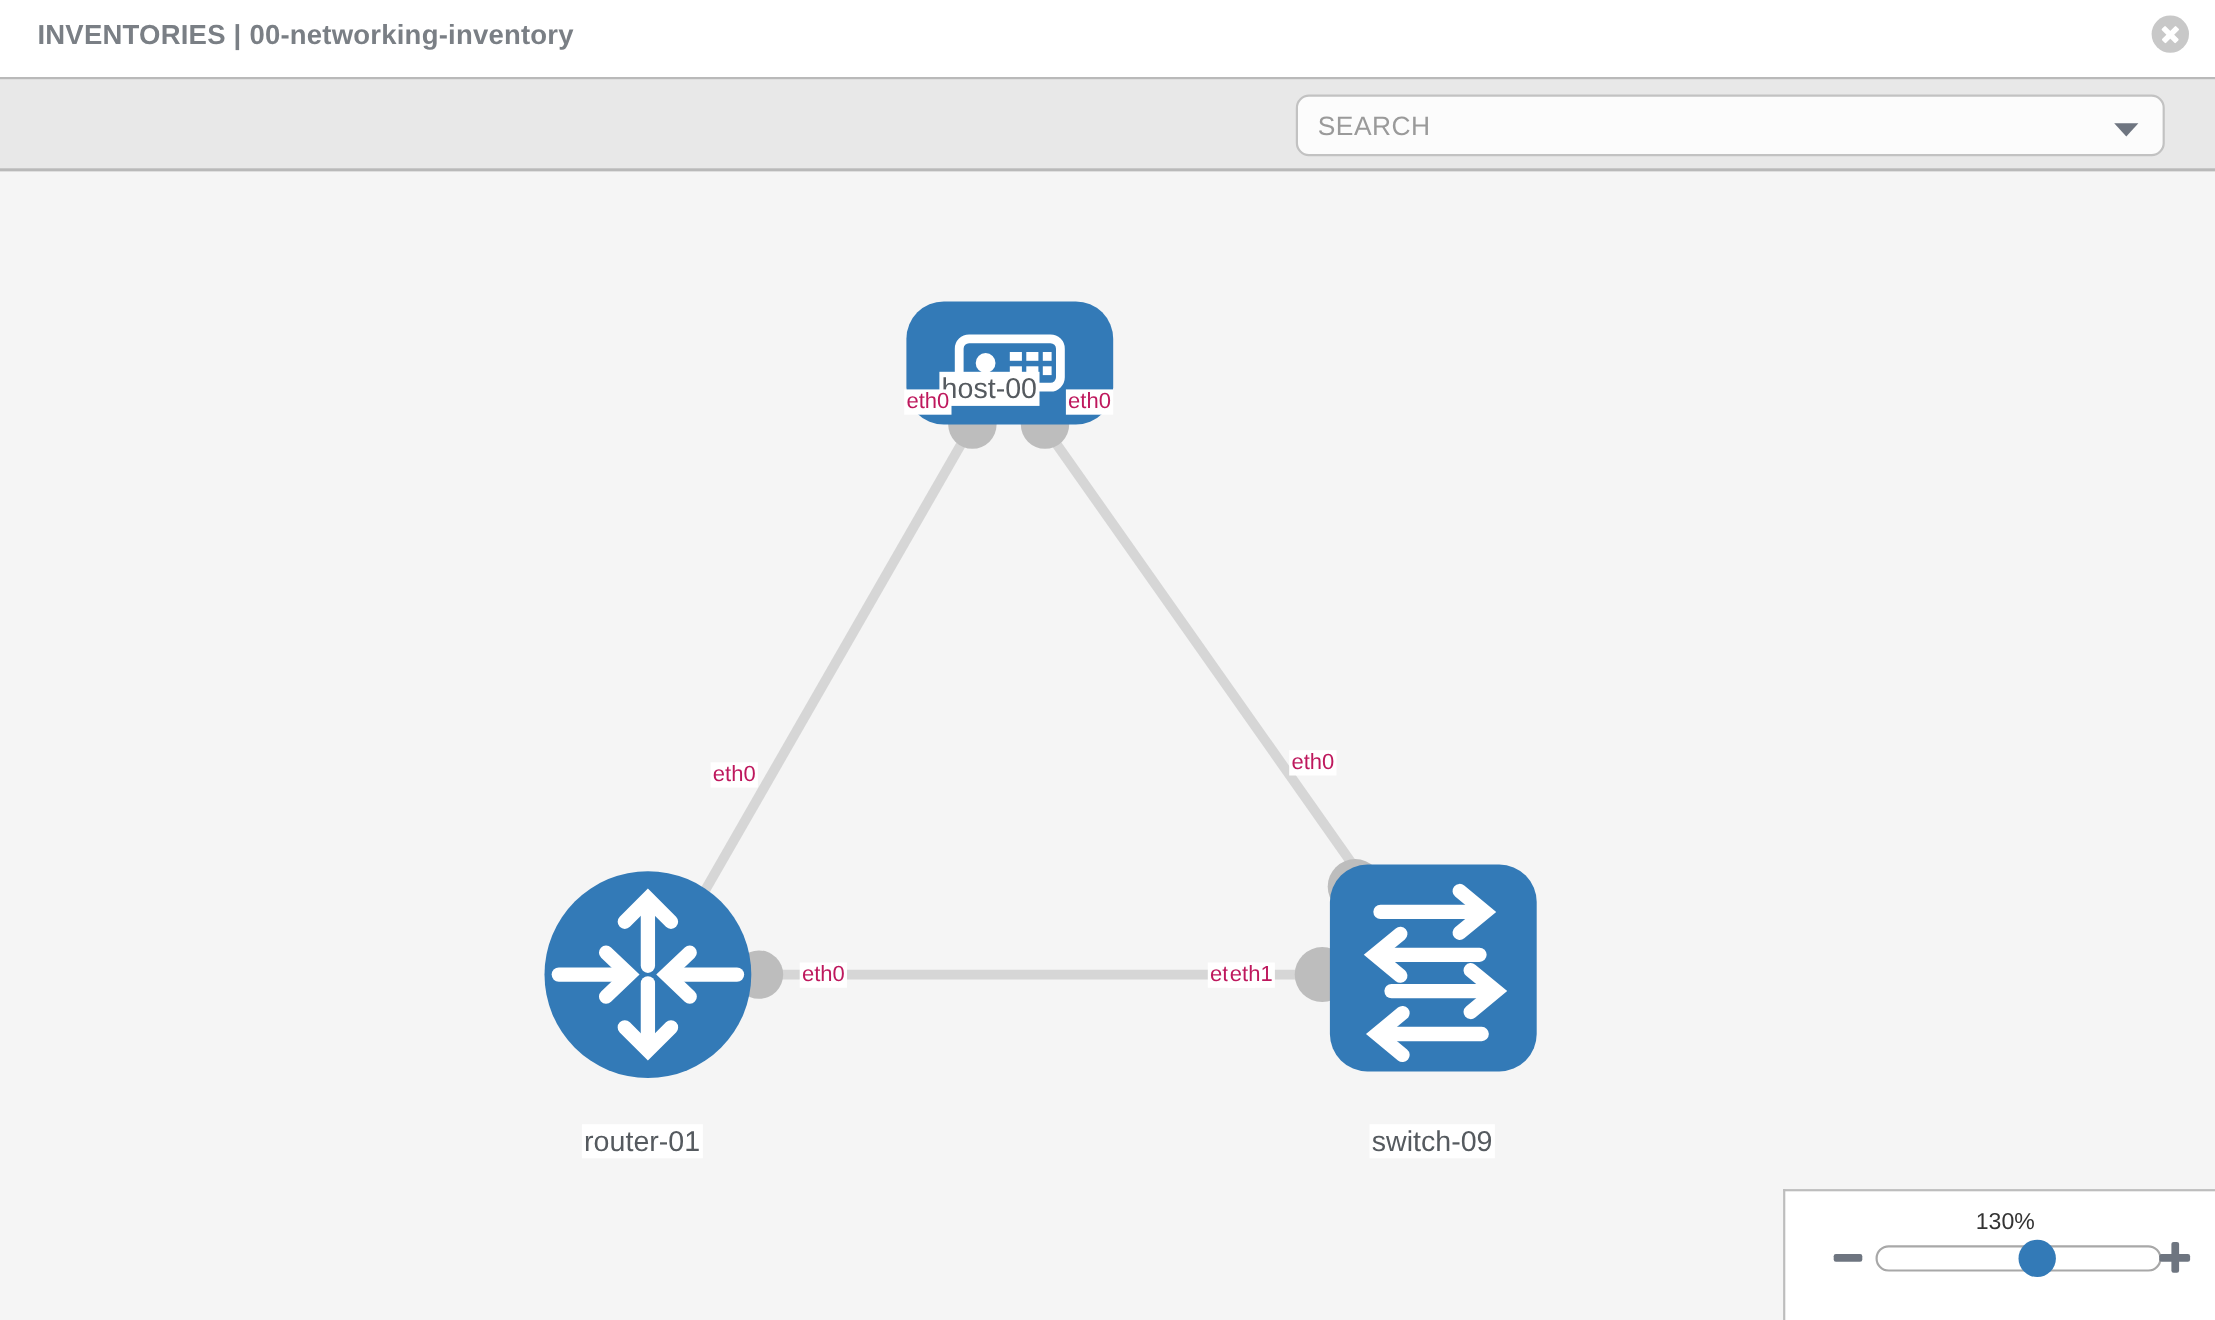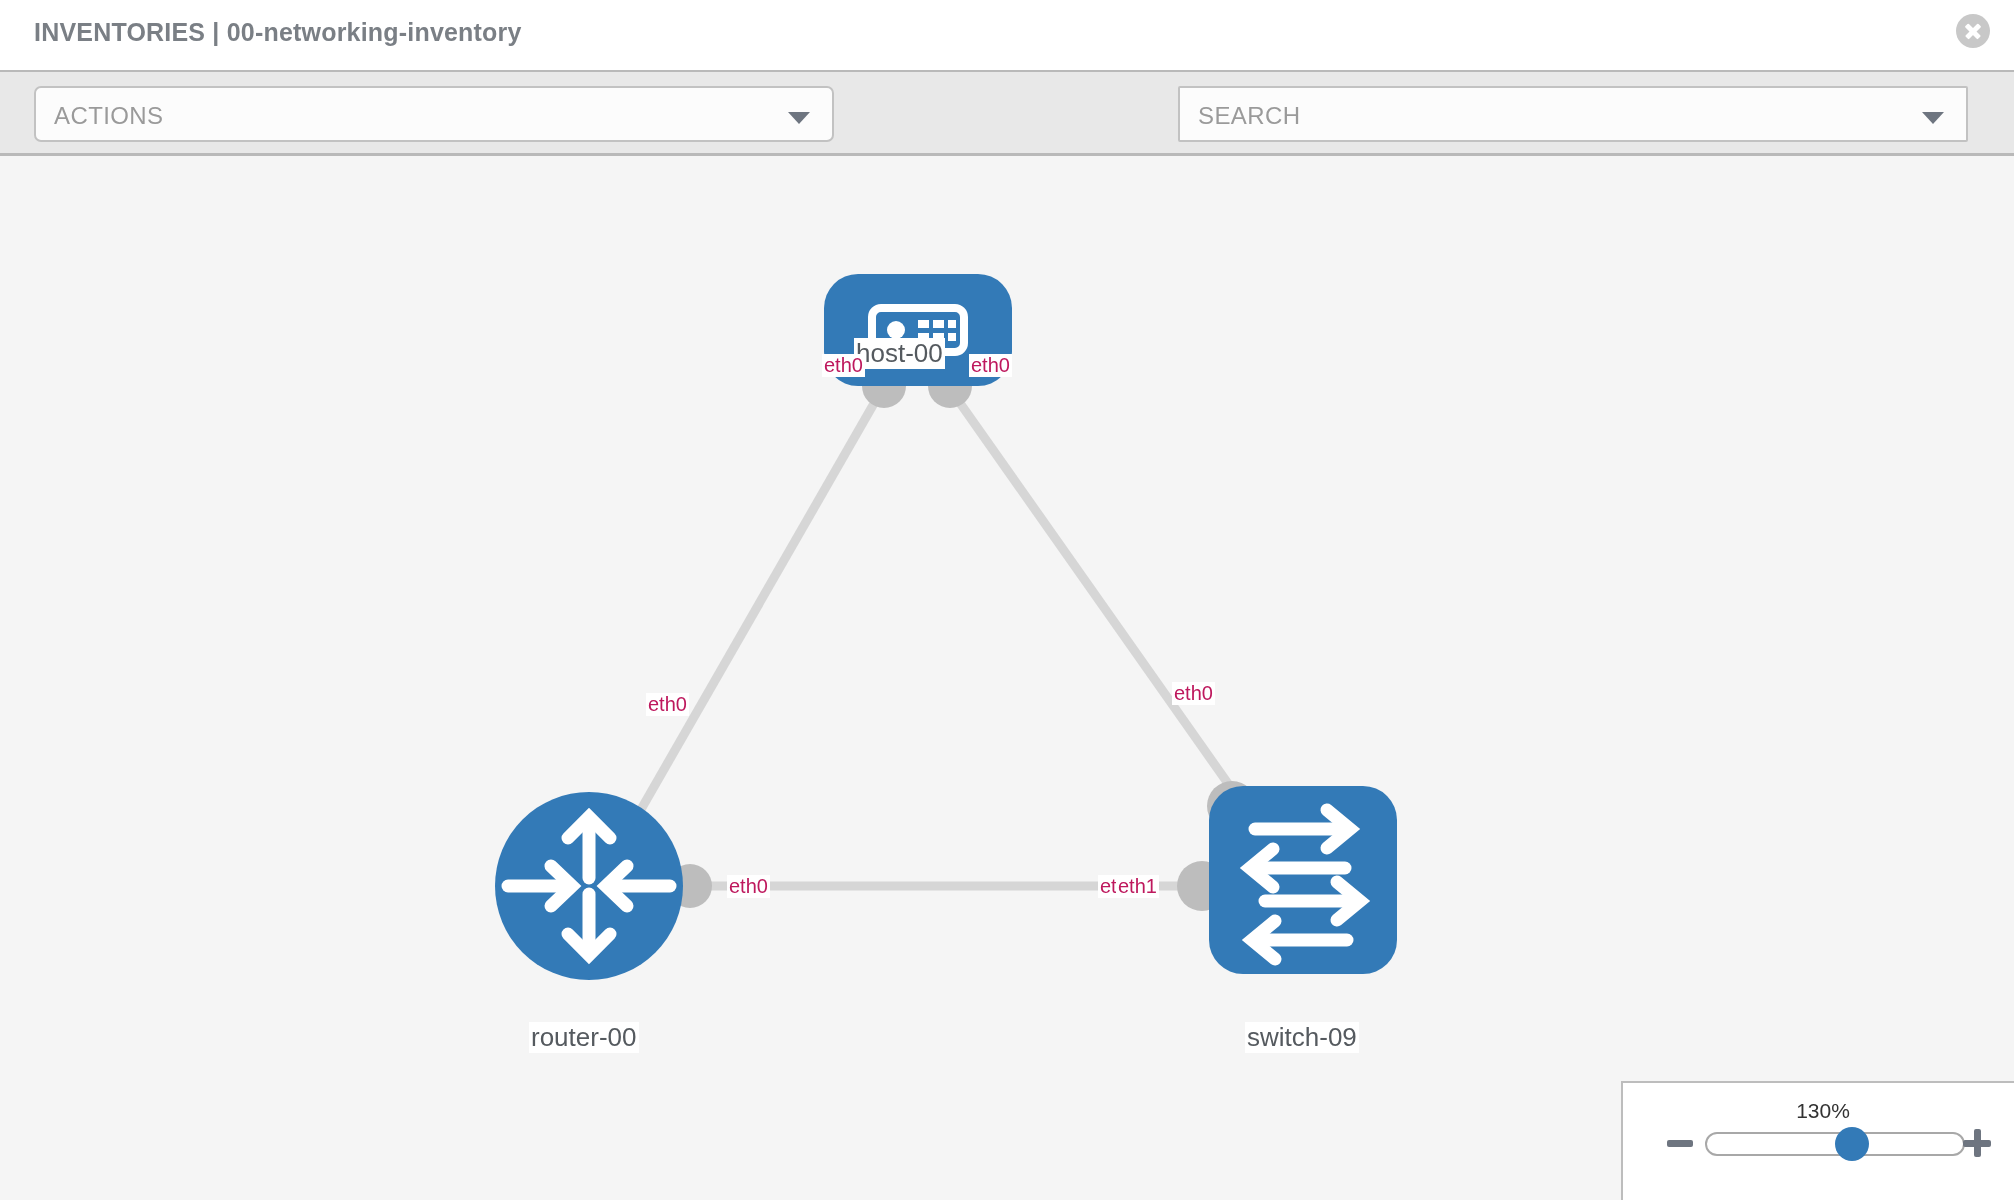--- a/index.html
+++ b/index.html
@@ -106,21 +106,21 @@
   .key-icon    { left: 1116px; }
 
   .search-box {
     position: absolute;
     left: 1178px;
     top: 14px;
     width: 790px;
     height: 56px;
     background: #fcfcfc;
     border: 2px solid #c2c2c2;
-    border-radius: 2px;
+    border-radius: 12px;
     box-sizing: border-box;
     cursor: text;
   }
   .search-label {
     position: absolute;
     left: 18px;
     top: 14px;
     font-size: 24px;
     color: #9a9a9a;
     letter-spacing: 0.4px;
@@ -234,24 +234,20 @@
 <div class="header">
   <div class="header-title">INVENTORIES | 00-networking-inventory</div>
   <div class="close-btn">
     <div class="x1"></div>
     <div class="x2"></div>
   </div>
 </div>
 
 <div class="toolbar">
 
-  <div class="actions-select">
-    <span class="actions-label">ACTIONS</span>
-    <span class="caret"></span>
-  </div>
 
   <svg class="tool-icon wrench-icon" width="38" height="38" viewBox="0 0 24 24">
     <path fill="#6e7580" d="M21.3 4.1a5.6 5.6 0 0 1-6.8 7.4l-8 8a2 2 0 0 1-2.9-2.9l8-8A5.6 5.6 0 0 1 19 1.8l-3.1 3.1 1.1 3 3-1.1 1.3-2.7z"></path>
     <circle fill="#6e7580" cx="5.3" cy="18.7" r="1.2"></circle>
   </svg>
 
   <svg class="tool-icon key-icon" width="38" height="38" viewBox="0 0 24 24">
     <path fill="#6e7580" d="M8.2 2.4a5.8 5.8 0 1 0 3.6 10.3l1.6 1.6 1.4-1.4 1.5 1.5 1.4-1.4 1.5 1.5 1.6-1.6-6.3-6.3A5.8 5.8 0 0 0 8.2 2.4zm-1.7 3a1.9 1.9 0 1 1 0 3.8 1.9 1.9 0 0 1 0-3.8z"></path>
   </svg>
 
@@ -320,21 +316,21 @@
         <polyline points="1273,693 1250,712 1273,731"></polyline>
         <line x1="1265" y1="745" x2="1357" y2="745"></line>
         <polyline points="1337,726 1360,745 1337,764"></polyline>
         <line x1="1347" y1="784" x2="1255" y2="784"></line>
         <polyline points="1275,765 1252,784 1275,803"></polyline>
       </g>
     </g>
   </svg>
 
   <div class="node-label" style="left:854px; top:182px;">host-00</div>
-  <div class="node-label" style="left:529px; top:866px;">router-00</div>
+  <div class="node-label" style="left:529px; top:866px;">router-01</div>
   <div class="node-label" style="left:1245px; top:866px;">switch-09</div>
 
   <div class="iface-label" style="left:822px; top:198px;">eth0</div>
   <div class="iface-label" style="left:969px; top:198px;">eth0</div>
   <div class="iface-label" style="left:646px; top:537px;">eth0</div>
   <div class="iface-label" style="left:1172px; top:526px;">eth0</div>
   <div class="iface-label" style="left:727px; top:719px;">eth0</div>
   <div class="iface-label" style="left:1098px; top:719px;">eth0</div>
   <div class="iface-label" style="left:1116px; top:719px;">eth1</div>
 </div>

